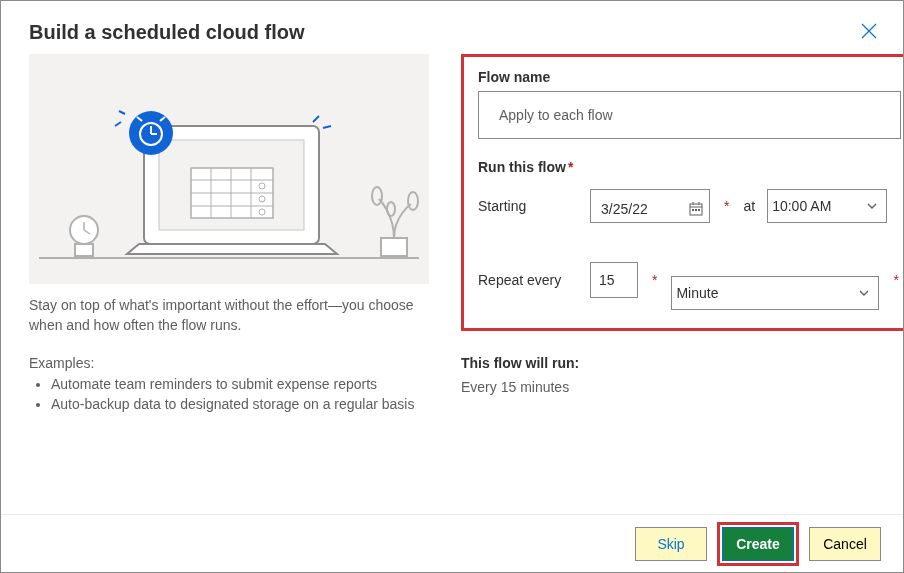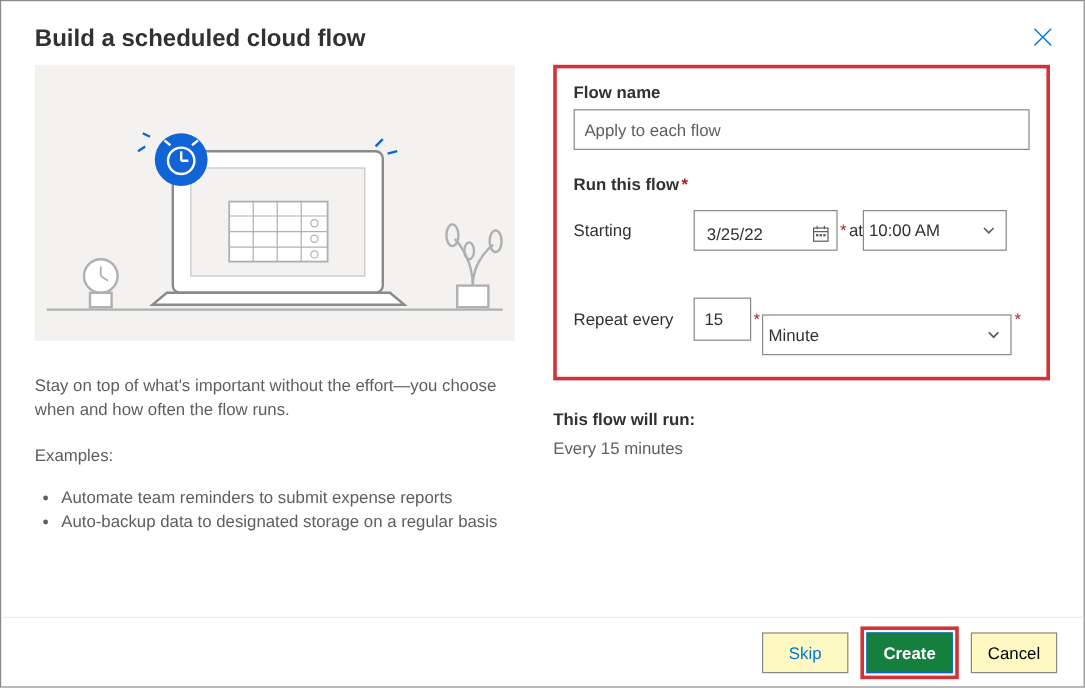--- a/index.html
+++ b/index.html
@@ -35,32 +35,32 @@
   .left-col { width: 400px; flex-shrink: 0; }
   .right-col { flex: 1; position: relative; }
   .illustration-wrap {
     background: #f3f2f1;
     height: 230px;
     width: 100%;
     position: relative;
     overflow: hidden;
   }
   .desc-text {
-    margin-top: 28px;
+    margin-top: 12px;
     font-size: 14px;
     color: #605e5c;
     line-height: 1.4;
   }
   .examples-label {
     margin-top: 20px;
     font-size: 14px;
     color: #605e5c;
   }
   .examples-list {
-    margin-top: 18px;
+    margin-top: 4px;
     padding-left: 22px;
     font-size: 14px;
     color: #605e5c;
     line-height: 1.4;
   }
   .highlight-box {
     border: 3px solid #d13438;
     padding: 12px 14px 18px 14px;
     margin-top: 0;
   }
@@ -72,27 +72,27 @@
     display: block;
   }
   .sub-label {
     font-size: 14px;
     color: #323130;
     font-weight: 400;
   }
   .req { color: #a4262c; margin-left: 2px; }
   .text-input {
     width: 100%;
-    height: 34px;
-    border: 1px solid #8a8886;
-    font-size: 14px;
-    padding: 0 8px;
-    color: #605e5c;
-  }
-  .row { display: flex; align-items: center; gap: 0; margin-top: 14px; }
+    height: 48px;
+    border: 1px solid #8a8886;
+    font-size: 14px;
+    padding: 0 20px;
+    color: #605e5c;
+  }
+  .row { display: flex; align-items: center; gap: 12px; margin-top: 14px; }
   .row-label-col { width: 100px; flex-shrink: 0; font-size: 14px; color: #323130; }
   .date-input {
     display: flex; align-items: center;
     border: 1px solid #8a8886;
     height: 34px;
     width: 120px;
     padding: 6px 6px 0 10px;
     font-size: 14px;
     color: #323130;
     justify-content: space-between;

